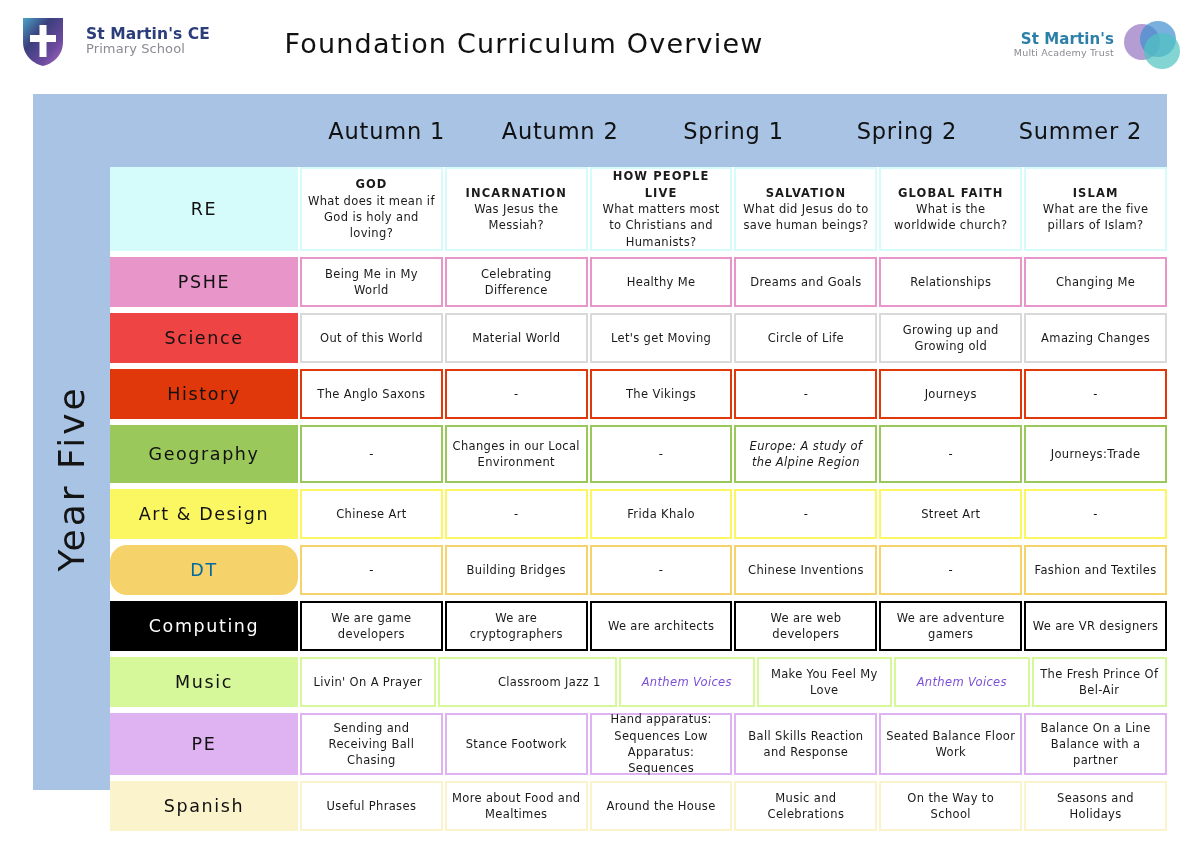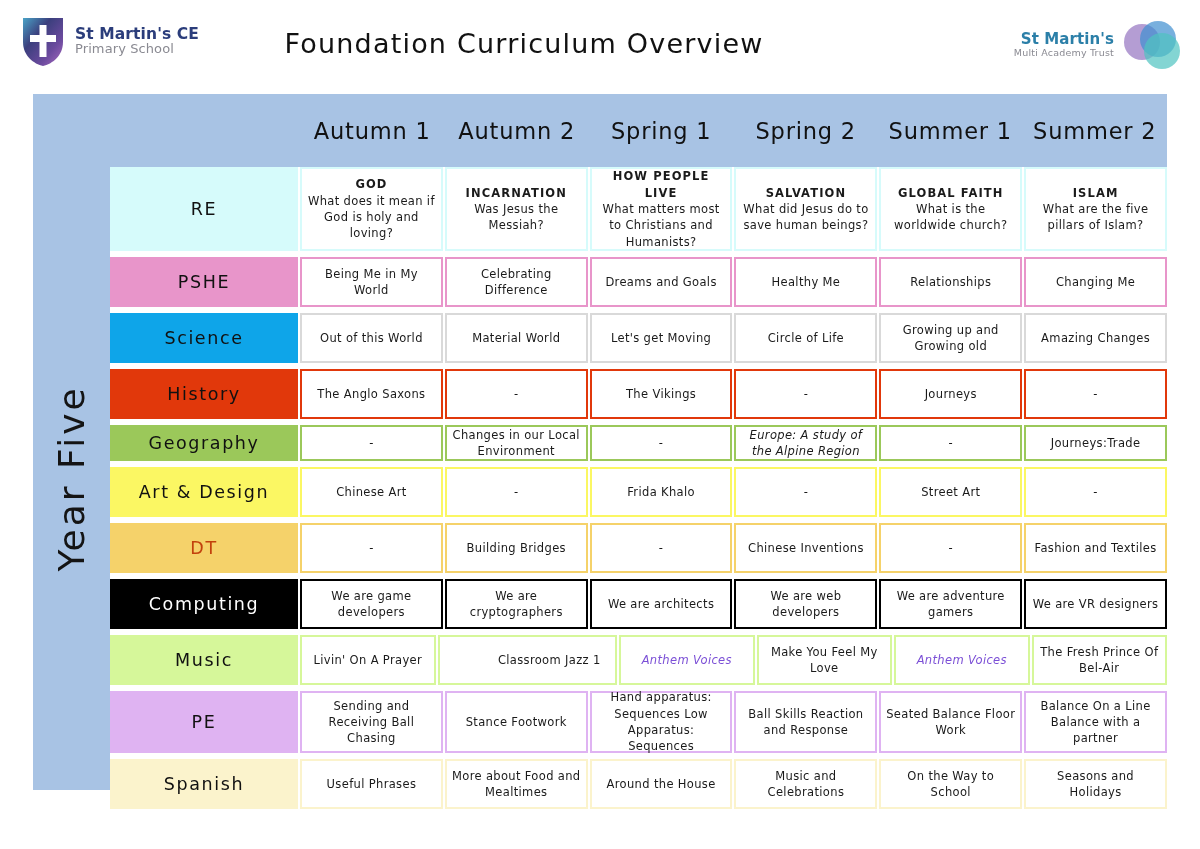--- a/index.html
+++ b/index.html
@@ -16,21 +16,21 @@
   }
 
   
   .topbar {
     position: absolute; left: 0; top: 0;
     width: 1200px; height: 94px;
     display: flex; align-items: center;
   }
   .logo-left {
     position: absolute; left: 20px; top: 14px;
-    display: flex; align-items: center; gap: 9px;
+    display: flex; align-items: center; gap: 20px;
   }
   .shield {
     position: relative; width: 46px; height: 54px;
   }
   .shield svg { display: block; }
   .logo-left-text { line-height: 1.08; }
   .logo-left-text .l1 {
     font-family: "DejaVu Sans", sans-serif;
     font-size: 15.5px; font-weight: 600; color: #2b3d7b; letter-spacing: .1px;
   }
@@ -179,70 +179,69 @@
   <div class="bluesidebar"></div>
   <div class="yearlabel">
     <span>Year Five</span>
   </div>
 
   <div class="terms" id="terms-row">
       <div class="term">Autumn 1</div>
       <div class="term">Autumn 2</div>
       <div class="term">Spring 1</div>
       <div class="term">Spring 2</div>
-      <div class="term">Summer 1</div>
       <div class="term">Summer 2</div>
     </div>
 
   <div class="grid" id="grid">
       <div class="row" style="height: 84px;">
         <div class="rowlabel" style="background: rgb(214, 251, 251); color: rgb(17, 17, 17);">RE</div>
         <div class="cells">
           <div class="cell" style="border-color: rgb(214, 251, 251);"><div><span class="hdr">GOD</span><span>What does it mean if God is holy and loving?</span></div></div>
           <div class="cell" style="border-color: rgb(214, 251, 251);"><div><span class="hdr">INCARNATION</span><span>Was Jesus the Messiah?</span></div></div>
           <div class="cell" style="border-color: rgb(214, 251, 251);"><div><span class="hdr">HOW PEOPLE LIVE</span><span>What matters most to Christians and Humanists?</span></div></div>
           <div class="cell" style="border-color: rgb(214, 251, 251);"><div><span class="hdr">SALVATION</span><span>What did Jesus do to save human beings?</span></div></div>
           <div class="cell" style="border-color: rgb(214, 251, 251); text-align: center;"><div><span class="hdr">GLOBAL FAITH</span><span>What is the worldwide church?</span></div></div>
           <div class="cell" style="border-color: rgb(214, 251, 251);"><div><span class="hdr">ISLAM</span><span>What are the five pillars of Islam?</span></div></div>
         </div>
       </div>
       <div class="row" style="height: 50px;">
         <div class="rowlabel" style="background: rgb(232, 149, 202); color: rgb(17, 17, 17);">PSHE</div>
         <div class="cells">
           <div class="cell" style="border-color: rgb(232, 149, 202);"><span>Being Me in My World</span></div>
           <div class="cell" style="border-color: rgb(232, 149, 202);"><span>Celebrating Difference</span></div>
+          <div class="cell" style="border-color: rgb(232, 149, 202);"><span>Healthy Me</span></div>
           <div class="cell" style="border-color: rgb(232, 149, 202);"><span>Dreams and Goals</span></div>
-          <div class="cell" style="border-color: rgb(232, 149, 202);"><span>Healthy Me</span></div>
           <div class="cell" style="border-color: rgb(232, 149, 202);"><span>Relationships</span></div>
           <div class="cell" style="border-color: rgb(232, 149, 202);"><span>Changing Me</span></div>
         </div>
       </div>
       <div class="row" style="height: 50px;">
-        <div class="rowlabel" style="background: #0ea5e9; color: rgb(17, 17, 17);">Science</div>
+        <div class="rowlabel" style="background: #ef4444; color: rgb(17, 17, 17);">Science</div>
         <div class="cells">
           <div class="cell" style="border-color: rgb(217, 217, 217);"><span>Out of this World</span></div>
           <div class="cell" style="border-color: rgb(217, 217, 217);"><span>Material World</span></div>
           <div class="cell" style="border-color: rgb(217, 217, 217); text-align: center;"><span>Let's get Moving</span></div>
           <div class="cell" style="border-color: rgb(217, 217, 217);"><span>Circle of Life</span></div>
           <div class="cell" style="border-color: rgb(217, 217, 217);"><span>Growing up and Growing old</span></div>
           <div class="cell" style="border-color: rgb(217, 217, 217);"><span>Amazing Changes</span></div>
         </div>
       </div>
       <div class="row" style="height: 50px;">
         <div class="rowlabel" style="background: rgb(225, 56, 11); color: rgb(17, 17, 17);">History</div>
         <div class="cells">
           <div class="cell" style="border-color: rgb(225, 56, 11); text-align: center;"><span>The Anglo Saxons</span></div>
           <div class="cell" style="border-color: rgb(225, 56, 11);"><span>-</span></div>
           <div class="cell" style="border-color: rgb(225, 56, 11);"><span>The Vikings</span></div>
           <div class="cell" style="border-color: rgb(225, 56, 11);"><span>-</span></div>
           <div class="cell" style="border-color: rgb(225, 56, 11);"><span>Journeys</span></div>
           <div class="cell" style="border-color: rgb(225, 56, 11);"><span>-</span></div>
         </div>
       </div>
-      <div class="row" style="height: 36px;">
+      <div class="row" style="height: 58px;">
         <div class="rowlabel" style="background: rgb(155, 200, 90); color: rgb(17, 17, 17);">Geography</div>
         <div class="cells">
           <div class="cell" style="border-color: rgb(155, 200, 90);"><span>-</span></div>
           <div class="cell" style="border-color: rgb(155, 200, 90);"><span>Changes in our Local Environment</span></div>
           <div class="cell" style="border-color: rgb(155, 200, 90);"><span>-</span></div>
           <div class="cell" style="border-color: rgb(155, 200, 90); font-style: italic;"><span>Europe: A study of the Alpine Region</span></div>
           <div class="cell" style="border-color: rgb(155, 200, 90);"><span>-</span></div>
           <div class="cell" style="border-color: rgb(155, 200, 90);"><span>Journeys:Trade</span></div>
         </div>
       </div>
@@ -251,21 +250,21 @@
         <div class="cells">
           <div class="cell" style="border-color: rgb(251, 247, 99);"><span>Chinese Art</span></div>
           <div class="cell" style="border-color: rgb(251, 247, 99);"><span>-</span></div>
           <div class="cell" style="border-color: rgb(251, 247, 99);"><span>Frida Khalo</span></div>
           <div class="cell" style="border-color: rgb(251, 247, 99);"><span>-</span></div>
           <div class="cell" style="border-color: rgb(251, 247, 99);"><span>Street Art</span></div>
           <div class="cell" style="border-color: rgb(251, 247, 99);"><span>-</span></div>
         </div>
       </div>
       <div class="row" style="height: 50px;">
-        <div class="rowlabel" style="background: rgb(245, 210, 106); color: #c2410c;">DT</div>
+        <div class="rowlabel" style="background: rgb(245, 210, 106); color: #0369a1; border-radius: 17px;">DT</div>
         <div class="cells">
           <div class="cell" style="border-color: rgb(245, 210, 106);"><span>-</span></div>
           <div class="cell" style="border-color: rgb(245, 210, 106);"><span>Building Bridges</span></div>
           <div class="cell" style="border-color: rgb(245, 210, 106);"><span>-</span></div>
           <div class="cell" style="border-color: rgb(245, 210, 106);"><span>Chinese Inventions</span></div>
           <div class="cell" style="border-color: rgb(245, 210, 106);"><span>-</span></div>
           <div class="cell" style="border-color: rgb(245, 210, 106);"><span>Fashion and Textiles</span></div>
         </div>
       </div>
       <div class="row" style="height: 50px;">

